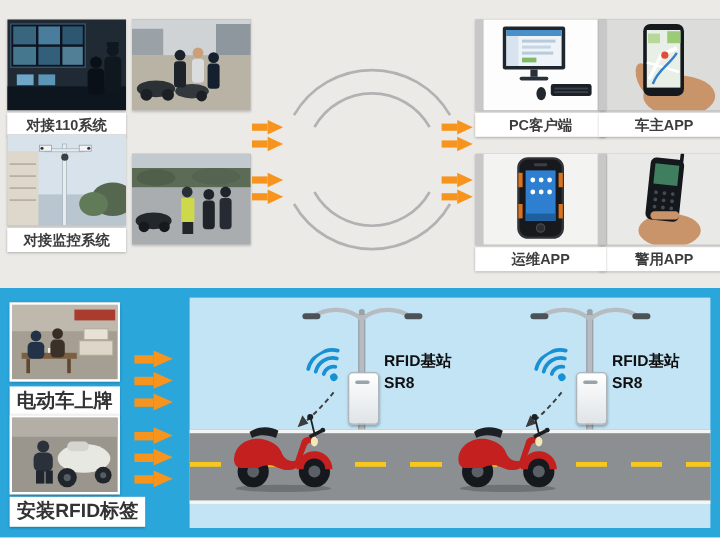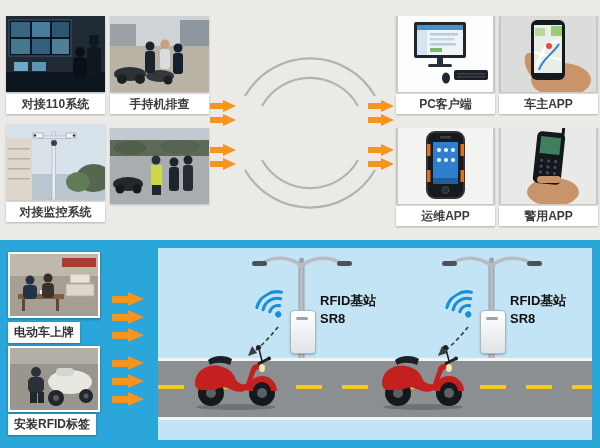--- a/index.html
+++ b/index.html
@@ -2,21 +2,21 @@
 <html><head>
 <meta charset="utf-8">
 <style>
   html,body{margin:0;padding:0;background:#ffffff;}
   .stage{position:relative;width:600px;height:448px;overflow:hidden;
          font-family:Liberation Sans, sans-serif;background:#14b8a6;padding-left:13px;}
 
   
   .top{position:absolute;left:0;top:0;width:600px;height:240px;background:#ebeae7;}
   .tile{position:absolute;width:99px;}
-  .tile.w95{width:99px;}
+  .tile.w95{width:109px;}
   .photo{width:100%;height:76px;overflow:hidden;background:#c8c8c8;box-shadow:0 1px 2px rgba(0,0,0,.2);}
   .photo svg{display:block;width:100%;height:100%;}
   .tile-label{margin-top:2px;height:20px;line-height:20px;background:#ffffff;color:#3c3c3c;
               font-size:12px;font-weight:bold;text-align:center;box-shadow:0 1px 2px rgba(0,0,0,.25);}
 
   .arcs{position:absolute;left:215px;top:40px;width:190px;height:186px;}
   .cloud-wrap{position:absolute;left:228px;top:86px;width:164px;height:92px;}
   .cloud-wrap svg{display:block;width:100%;height:100%;}
 
   
@@ -26,21 +26,21 @@
               border-left:13px solid #f7941e;border-top:6px solid transparent;border-bottom:6px solid transparent;}
   .arr-big{position:absolute;width:32px;height:14px;}
   .arr-big::before{content:"";position:absolute;left:0;top:3.5px;width:16px;height:7px;background:#f7941e;}
   .arr-big::after{content:"";position:absolute;left:16px;top:0;width:0;height:0;
               border-left:16px solid #f7941e;border-top:7px solid transparent;border-bottom:7px solid transparent;}
 
   
   .bottom{position:absolute;left:0;top:240px;width:600px;height:208px;background:#2aa6db;}
   .bphoto{position:absolute;width:88px;height:62px;border:2px solid #fff;background:#b5b1a8;box-shadow:0 1px 3px rgba(0,0,0,.3);}
   .bphoto svg{display:block;width:100%;height:100%;}
-  .blabel{position:absolute;background:#ffffff;color:#333333;font-size:12px;font-weight:bold;
+  .blabel{position:absolute;background:#ffffff;color:#333333;font-size:16px;font-weight:bold;
           padding:2px 6px;box-shadow:0 1px 2px rgba(0,0,0,.3);white-space:nowrap;}
 
   .panel{position:absolute;left:158px;top:8px;width:434px;height:192px;background:#c2e4f4;}
   .pole{position:absolute;width:120px;height:110px;}
   .station-box{position:absolute;width:24px;height:42px;border:1px solid #aeb6bb;border-radius:4px;
                background:linear-gradient(180deg,#ffffff,#dfe4e7);box-shadow:0 1px 2px rgba(0,0,0,.25);}
   .station-box::after{content:"";position:absolute;left:5px;top:6px;width:12px;height:3px;background:#9aa3a9;border-radius:2px;}
   .wifi{position:absolute;width:34px;height:28px;transform:rotate(-32deg);}
   .station-label{position:absolute;color:#101010;font-size:13px;font-weight:bold;line-height:1.35;}
   .dash-arrow{position:absolute;width:40px;height:38px;}
@@ -103,24 +103,23 @@
             <circle cx="30" cy="63" r="5" fill="#1c2025"></circle>
             <circle cx="58" cy="64" r="4.5" fill="#1c2025"></circle>
           <circle cx="40" cy="30" r="4.5" fill="#1d232b"></circle>
             <rect x="35" y="35" width="10" height="22" rx="3" fill="#1d232b"></rect>
           <circle cx="55" cy="28" r="4.5" fill="#caa07a"></circle>
             <rect x="50" y="33" width="10" height="20" rx="3" fill="#dadcde"></rect>
           <circle cx="68" cy="32" r="4.5" fill="#15202e"></circle>
             <rect x="63" y="37" width="10" height="21" rx="3" fill="#15202e"></rect>
         </svg>
       </div>
-      <div class="tile-label">手持机排查</div>
-    </div>
-
-    <div class="tile" style="left:6px;top:124px;">
+    </div>
+
+    <div class="tile" style="left:6px;top:112px;">
       <div class="photo">
         <svg viewBox="0 0 99 76">
           <rect width="99" height="76" fill="#d7e2ea"></rect>
           <rect y="50" width="99" height="26" fill="#b9c6cf"></rect>
           <rect x="0" y="14" width="26" height="62" fill="#ded8cc"></rect>
           <rect x="2" y="24" width="22" height="1.5" fill="#b8b0a0"></rect>
             <rect x="2" y="34" width="22" height="1.5" fill="#b8b0a0"></rect>
             <rect x="2" y="44" width="22" height="1.5" fill="#b8b0a0"></rect>
             <rect x="2" y="54" width="22" height="1.5" fill="#b8b0a0"></rect>
           <ellipse cx="88" cy="54" rx="18" ry="14" fill="#55684f"></ellipse>

